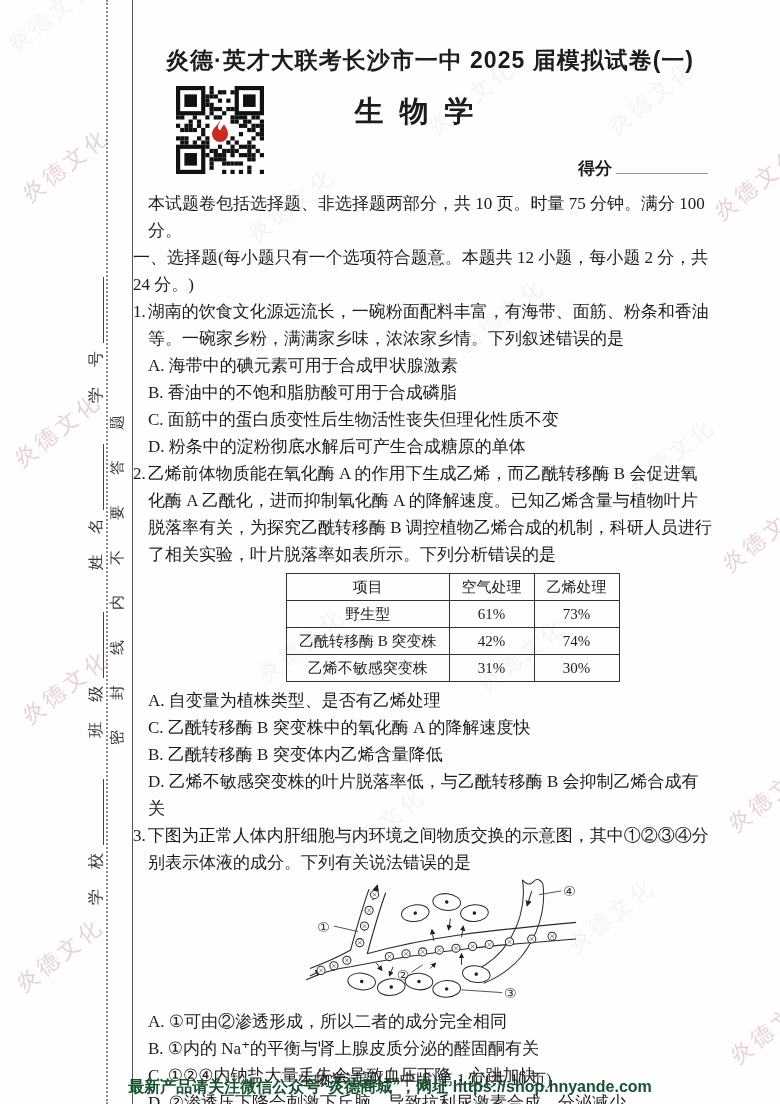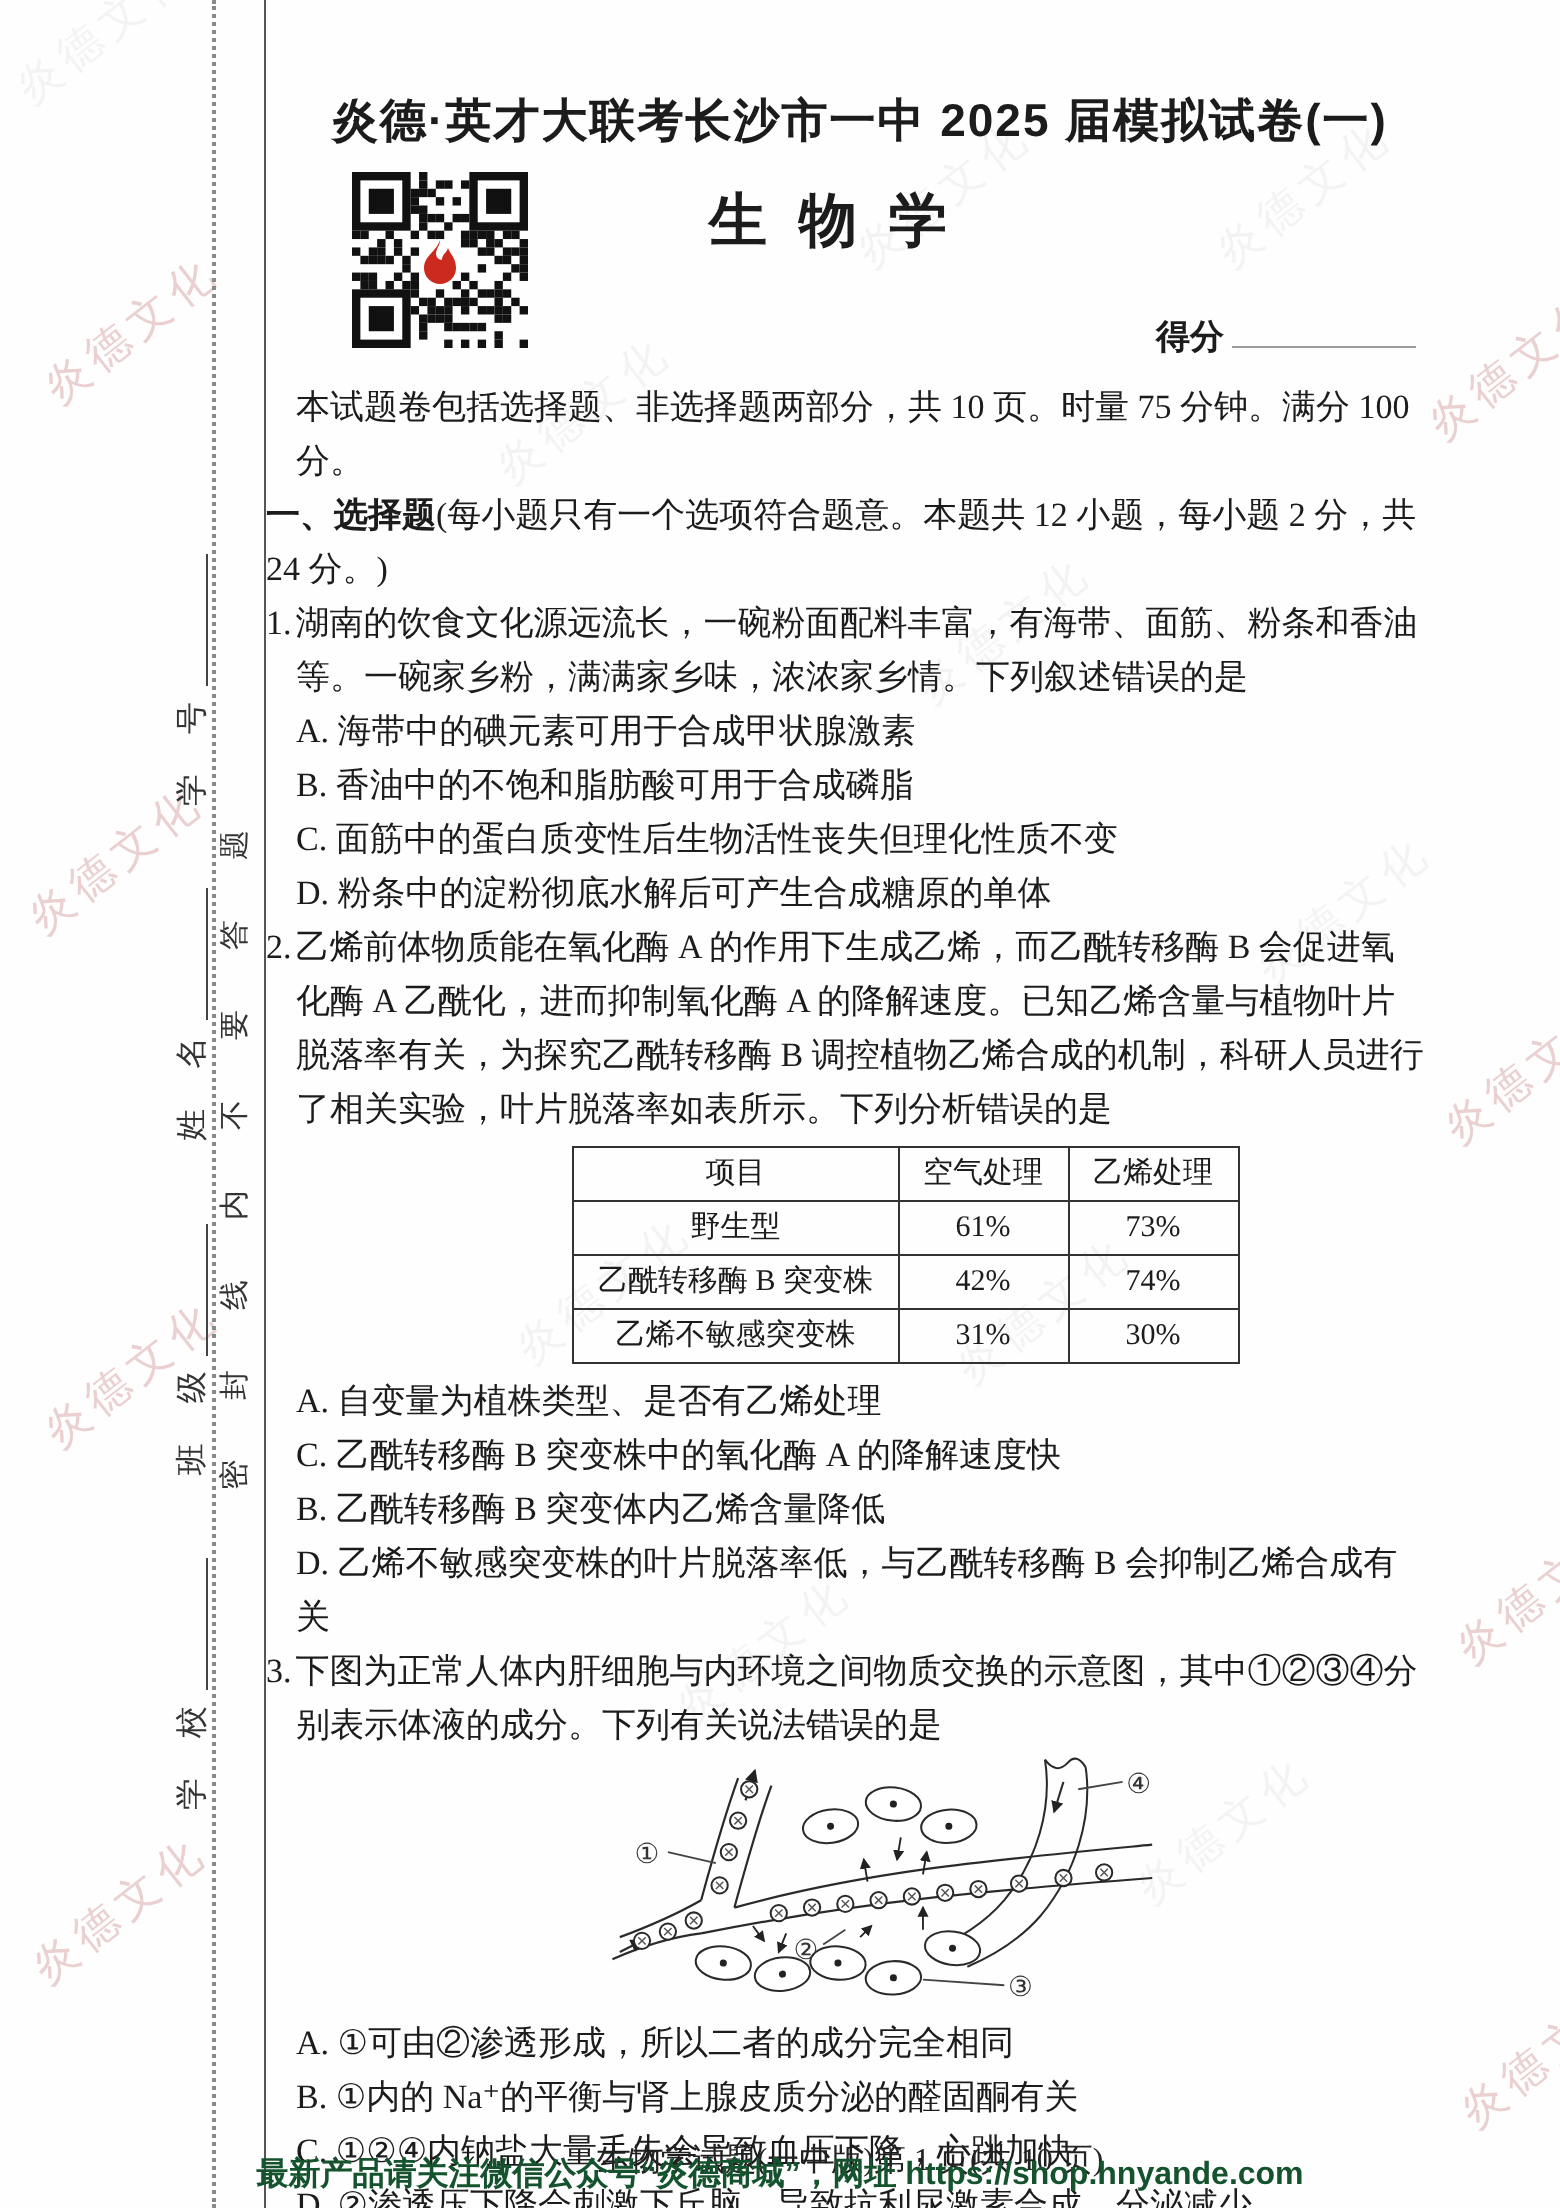--- a/index.html
+++ b/index.html
@@ -37,21 +37,21 @@
     font-weight:bold;letter-spacing:1px;font-family:Liberation Sans, sans-serif;
   }
   .header-row{position:relative;height:108px;}
   .qr{position:absolute;left:28px;top:10px;width:88px;height:88px;}
   .subject{position:absolute;left:0;right:16px;top:22px;text-align:center;
            font-size:29px;font-weight:bold;letter-spacing:16px;}
   .score{position:absolute;right:4px;bottom:2px;font-size:17px;font-weight:bold;}
   .score .line{display:inline-block;width:92px;border-bottom:1.5px solid #999;height:1px;margin-left:4px;}
   .intro{margin:6px 0 0 0;}
   .section-head{margin:0 0 0 -15px;}
-  .section-head .sec-b{font-weight:bold;}
+  .section-head .sec-b{font-weight:normal;}
   .q{margin:0;}
   .q .stem{margin:0;text-indent:-15px;}
   .q .stem .qnum{margin-right:2px;}
   .opt{margin:0;}
   
   .qtable{border-collapse:collapse;margin:5px 0 5px 138px;font-size:15px;line-height:18px;}
   .qtable td,.qtable th{border:1.5px solid #333;padding:4px 12px;text-align:center;font-weight:normal;}
   .qtable td:first-child,.qtable th:first-child{min-width:128px;}
   .qtable td:not(:first-child){min-width:56px;}
   

